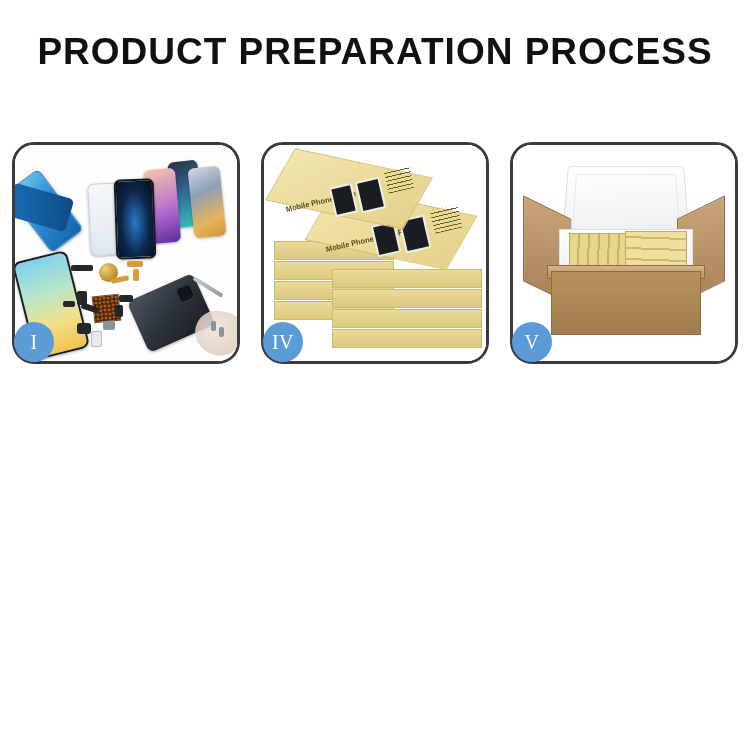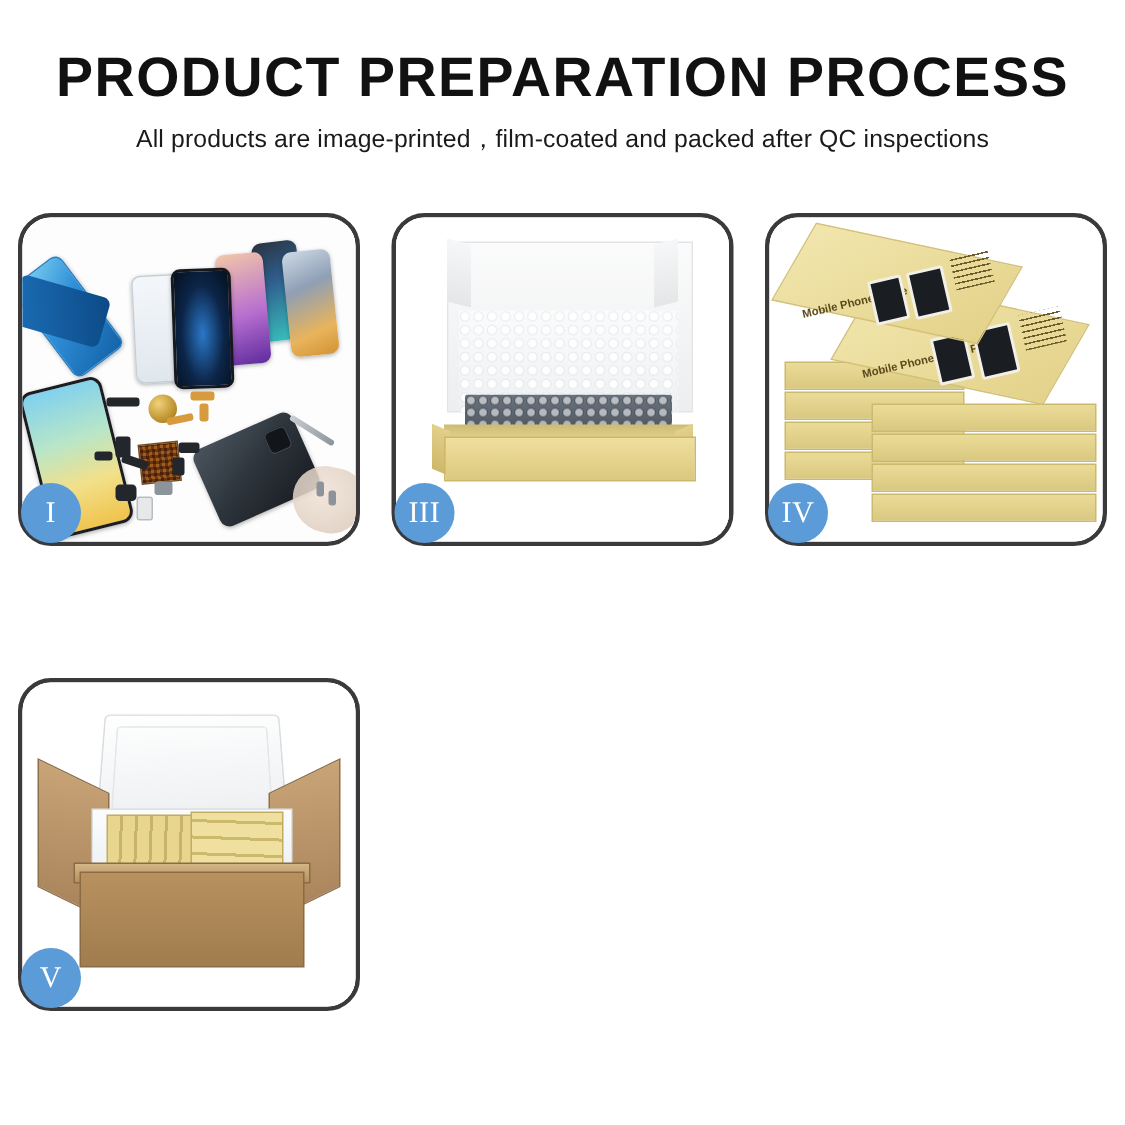--- a/index.html
+++ b/index.html
@@ -349,21 +349,20 @@
     transform: skew(-28deg, 13deg);
   }
 </style>
 </head>
 <body>
 
 <div class="page">
 
   <div class="header">
     <h1 class="title">PRODUCT PREPARATION PROCESS</h1>
-    <p class="subtitle">All products are image-printed，film-coated and packed after QC inspections</p>
   </div>
 
   <div class="grid">
 
     <div class="panel">
       <div class="panel-inner">
         <div class="p1">
           <div class="scene">
             <div class="ph ph-blue">
                 <div class="ph-blue2"></div>
@@ -393,36 +392,20 @@
             <div class="prt g" style="left:196px;top:176px;width:5px;height:10px;"></div>
             <div class="prt g" style="left:204px;top:182px;width:5px;height:10px;"></div>
             <div class="prt o" style="left:96px;top:132px;width:18px;height:5px;transform:rotate(-12deg);"></div>
           </div>
         </div>
       </div>
       <div class="badge">I</div>
     </div>
 
 
-    <div class="panel">
-      <div class="panel-inner">
-        <div class="p3">
-          <div class="b3-lid-back"></div>
-          <div class="b3-lid-l"></div>
-          <div class="b3-lid-r"></div>
-          <div class="b3-foam"></div>
-          <div class="b3-bubble"></div>
-          <div class="b3-tray-inner"></div>
-          <div class="b3-tray-lside"></div>
-          <div class="b3-tray-rside"></div>
-          <div class="b3-tray-front"></div>
-        </div>
-      </div>
-      <div class="badge">III</div>
-    </div>
 
     <div class="panel">
       <div class="panel-inner">
         <div class="p4">
           <div class="stack">
 
             <div class="bx-front" style="left:4px; top:84px; width:118px;"></div>
             <div class="bx-front" style="left:4px; top:104px; width:118px;"></div>
             <div class="bx-front" style="left:4px; top:124px; width:118px;"></div>
             <div class="bx-front" style="left:4px; top:144px; width:118px;"></div>

